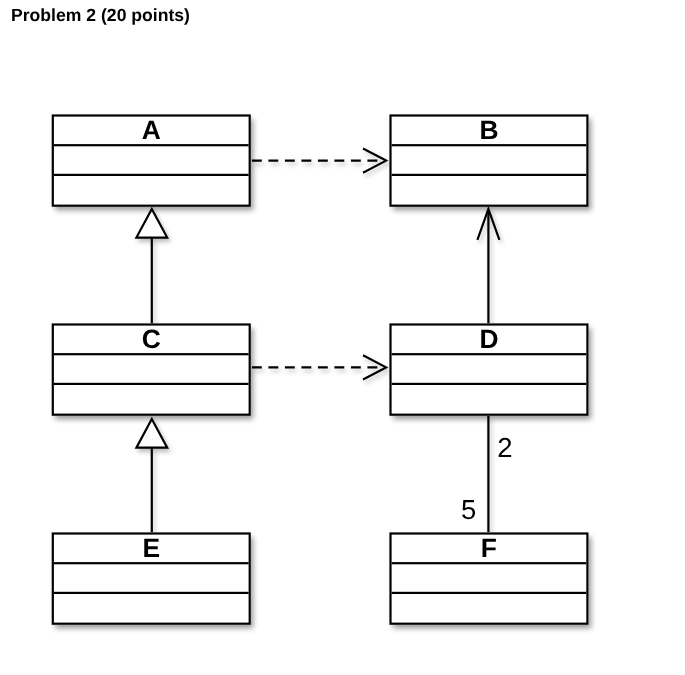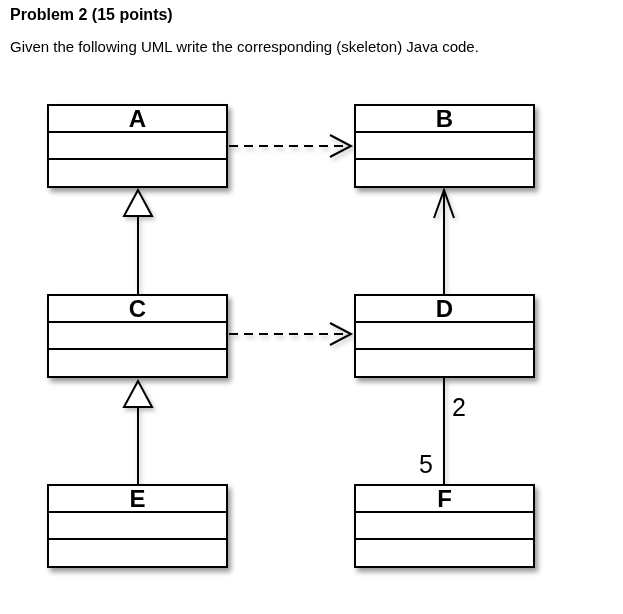--- a/index.html
+++ b/index.html
@@ -27,22 +27,21 @@
   .box-f{left:354px;top:484px;}
   .mult{position:absolute;font-size:25px;line-height:1;font-weight:normal;}
   .mult-d{left:452px;top:395px;}
   .mult-f{left:419px;top:452px;}
 </style>
 </head>
 <body>
 
 <div class="page">
 
-  <div class="problem-title">Problem 2 (15 points)</div>
-  <div class="instruction">Given the following UML write the corresponding (skeleton) Java code.</div>
+  <div class="problem-title">Problem 2 (20 points)</div>
 
   <div class="diagram">
 
     <svg class="connectors" width="623" height="614" viewBox="0 0 623 614">
 
       <g>
         <line x1="229" y1="146" x2="344" y2="146" stroke="#000" stroke-width="2" stroke-dasharray="9,6"></line>
         <polyline points="330,135 351,146 330,157" fill="none" stroke="#000" stroke-width="2"></polyline>
       </g>
 

